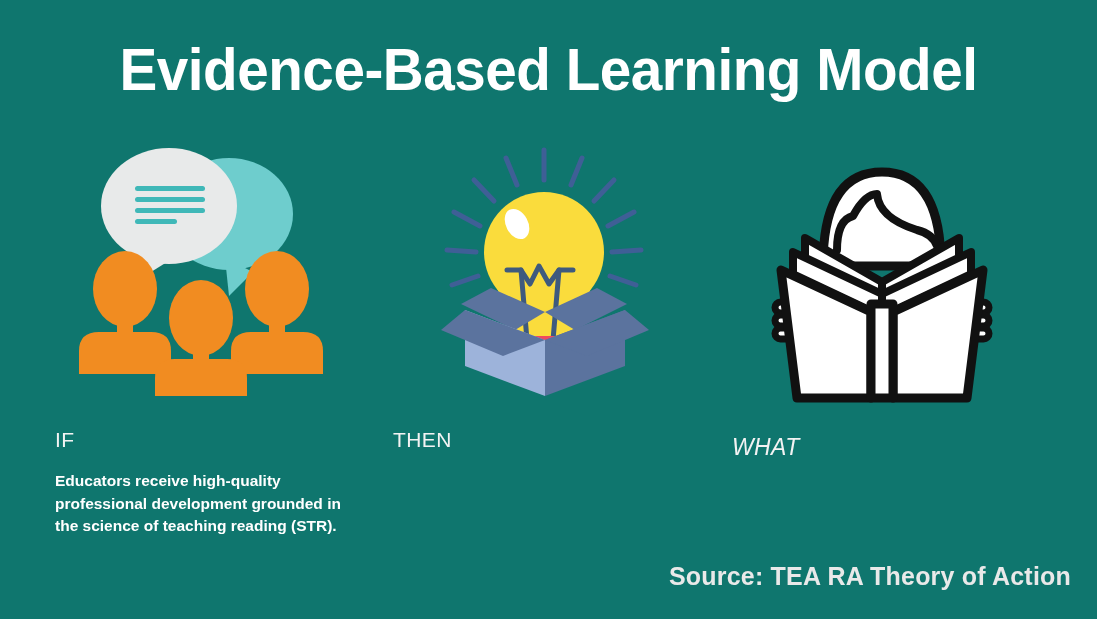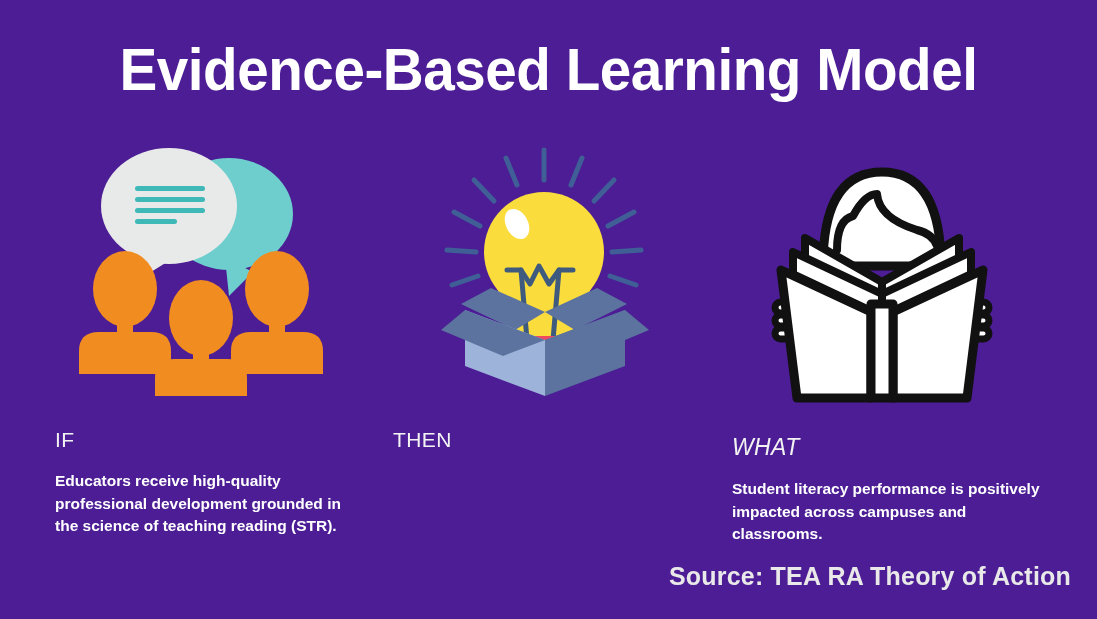--- a/index.html
+++ b/index.html
@@ -9,21 +9,21 @@
   body {
     width: 1097px;
     height: 619px;
     overflow: hidden;
     font-family: "Liberation Sans", sans-serif;
   }
   #slide {
     position: relative;
     width: 1097px;
     height: 619px;
-    background: #4c1d95;
+    background: #0f766e;
     overflow: hidden;
   }
 
   
   #title {
     position: absolute;
     left: 0;
     top: 38px;
     width: 1097px;
     text-align: center;
@@ -239,18 +239,17 @@
         <g>
           <path d="M14,116 L104,158 L104,244 L30,244 Z" fill="#ffffff" stroke="#111111" stroke-width="9" stroke-linejoin="round"></path>
           <path d="M216,116 L126,158 L126,244 L200,244 Z" fill="#ffffff" stroke="#111111" stroke-width="9" stroke-linejoin="round"></path>
           <rect x="104" y="150" width="22" height="94" fill="#ffffff" stroke="#111111" stroke-width="9" stroke-linejoin="round"></rect>
         </g>
       </svg>
     </div>
 
     <div class="col-label" id="label-3">WHAT</div>
 
-    <div class="col-body" id="body-3">Student literacy performance is positively impacted across campuses and classrooms.</div>
   </div>
 
   <div id="source">Source: TEA RA Theory of Action</div>
 
 </div>
 
 </body></html>

